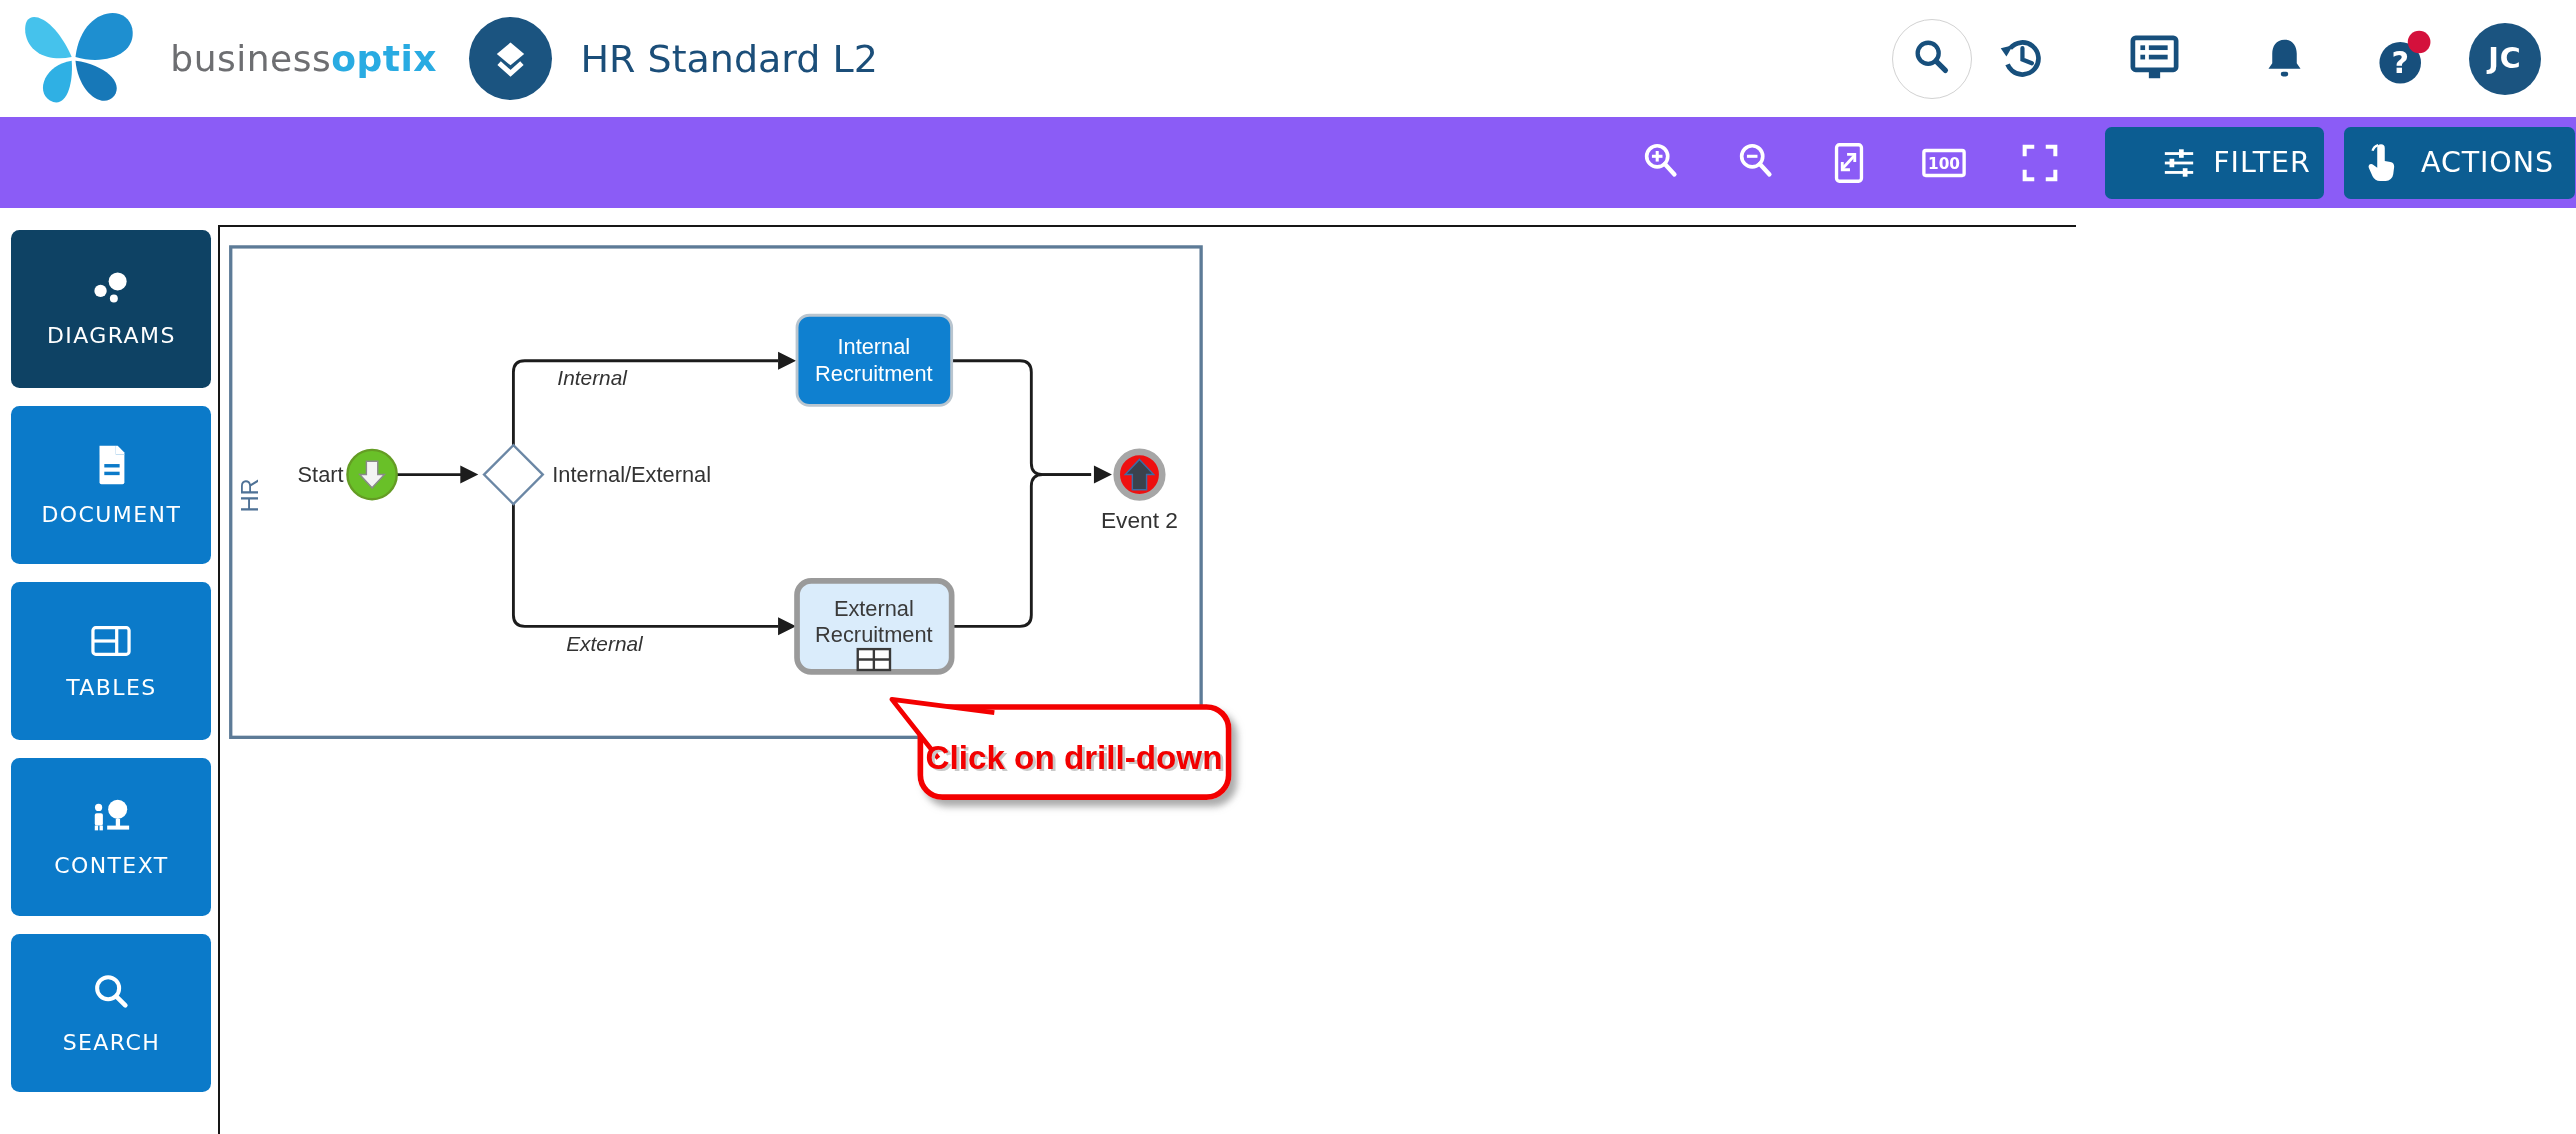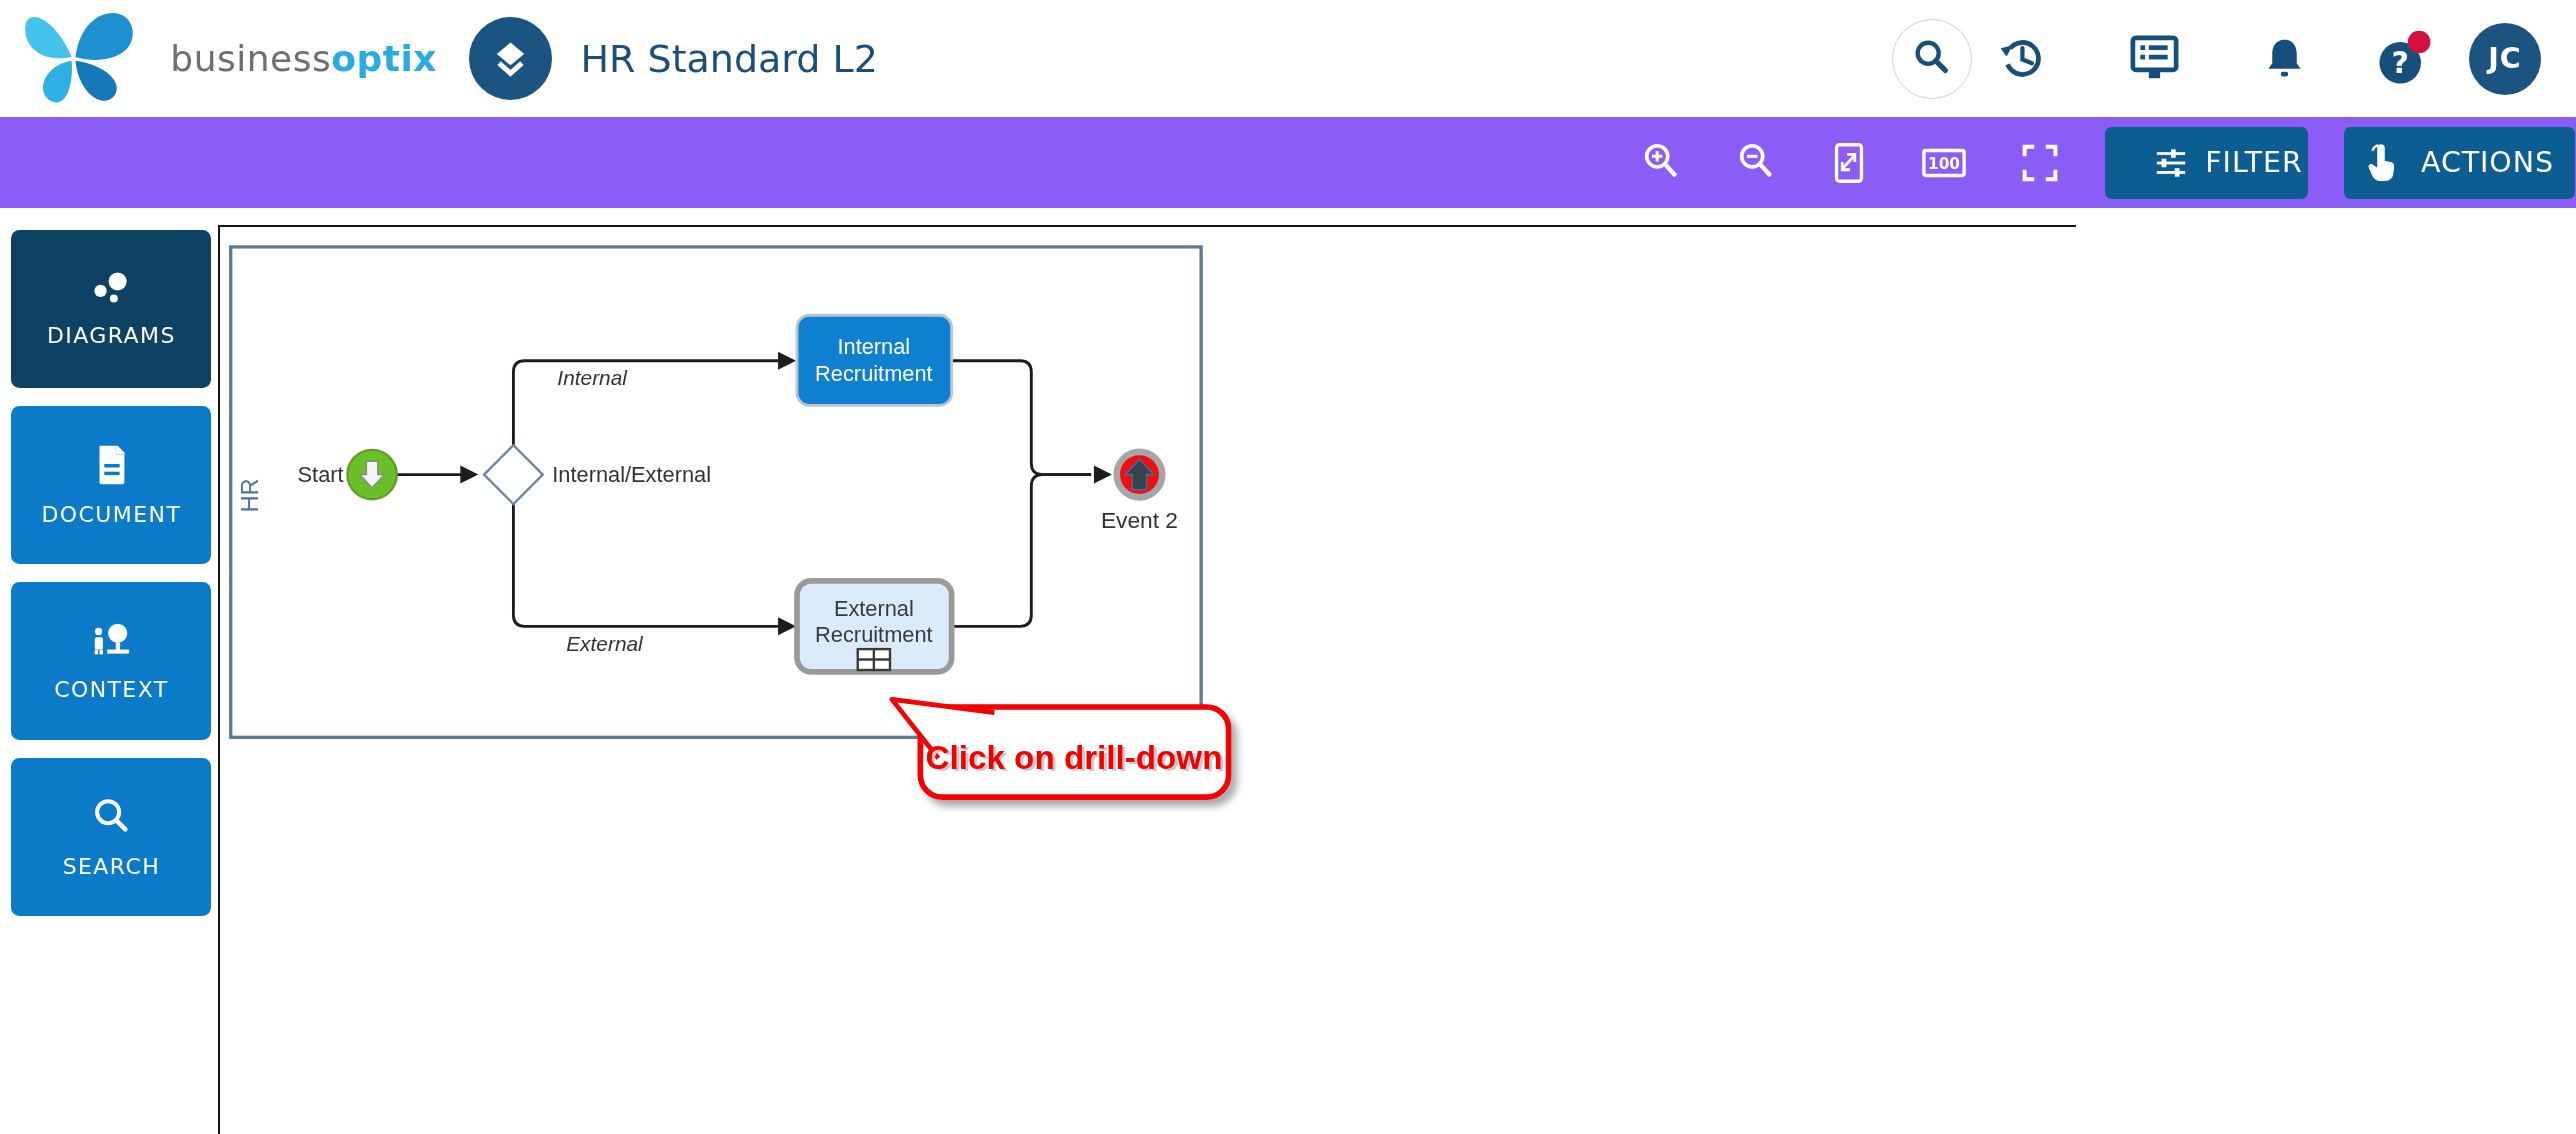--- a/index.html
+++ b/index.html
@@ -145,21 +145,21 @@
   </div>
   <div class="ticon" style="left:2017px;">
     <svg width="46" height="46" viewBox="0 0 48 48">
       <polyline points="8,17 8,7 18,7" fill="none" stroke="#fff" stroke-width="4.2"></polyline>
       <polyline points="30,7 40,7 40,17" fill="none" stroke="#fff" stroke-width="4.2"></polyline>
       <polyline points="40,31 40,41 30,41" fill="none" stroke="#fff" stroke-width="4.2"></polyline>
       <polyline points="18,41 8,41 8,31" fill="none" stroke="#fff" stroke-width="4.2"></polyline>
     </svg>
   </div>
 
-  <div class="tbtn" style="left:2105px;width:203px;padding-left:44px;">
+  <div class="tbtn" style="left:2105px;width:219px;padding-left:44px;">
     <svg width="34" height="34" viewBox="0 0 36 36">
       <line x1="3" y1="8" x2="33" y2="8" stroke="#fff" stroke-width="3"></line>
       <rect x="18" y="3.5" width="5" height="9" fill="#fff"></rect>
       <line x1="3" y1="18" x2="33" y2="18" stroke="#fff" stroke-width="3"></line>
       <rect x="8" y="13.5" width="5" height="9" fill="#fff"></rect>
       <line x1="3" y1="28" x2="33" y2="28" stroke="#fff" stroke-width="3"></line>
       <rect x="22" y="23.5" width="5" height="9" fill="#fff"></rect>
     </svg>
     <span>FILTER</span>
   </div>
@@ -186,20 +186,28 @@
     </div>
     <div class="nav-btn">
       <svg width="44" height="44" viewBox="0 0 46 46">
         <path d="M11,3 H28 L37,12 V41 a2,2 0 0 1 -2,2 H13 a2,2 0 0 1 -2,-2 Z" fill="#fff"></path>
         <polygon points="28,3 28,12 37,12" fill="#0b7ac9"></polygon>
         <polygon points="28,3 28,12 37,12 37,10 30,3" fill="#fff"></polygon>
         <rect x="16" y="22" width="16" height="3.6" fill="#0b7ac9"></rect>
         <rect x="16" y="30" width="16" height="3.6" fill="#0b7ac9"></rect>
       </svg>
       <span class="nav-label">DOCUMENT</span>
+    </div>
+    <div class="nav-btn">
+      <svg width="46" height="38" viewBox="0 0 48 40">
+        <rect x="5" y="6" width="38" height="28" rx="3" fill="none" stroke="#fff" stroke-width="3.4"></rect>
+        <line x1="30" y1="6" x2="30" y2="34" stroke="#fff" stroke-width="3.4"></line>
+        <line x1="5" y1="20" x2="30" y2="20" stroke="#fff" stroke-width="3.4"></line>
+      </svg>
+      <span class="nav-label">TABLES</span>
     </div>
     <div class="nav-btn">
       <svg width="46" height="42" viewBox="0 0 48 44">
         <circle cx="31" cy="14" r="10" fill="#fff"></circle>
         <rect x="29" y="24" width="4.5" height="8" fill="#fff"></rect>
         <rect x="20" y="31" width="23" height="4.2" fill="#fff"></rect>
         <circle cx="11" cy="12" r="3.8" fill="#fff"></circle>
         <rect x="7" y="18" width="8.5" height="13" rx="2" fill="#fff"></rect>
         <rect x="7" y="31" width="3.5" height="5" fill="#fff"></rect>
         <rect x="12" y="31" width="3.5" height="5" fill="#fff"></rect>

